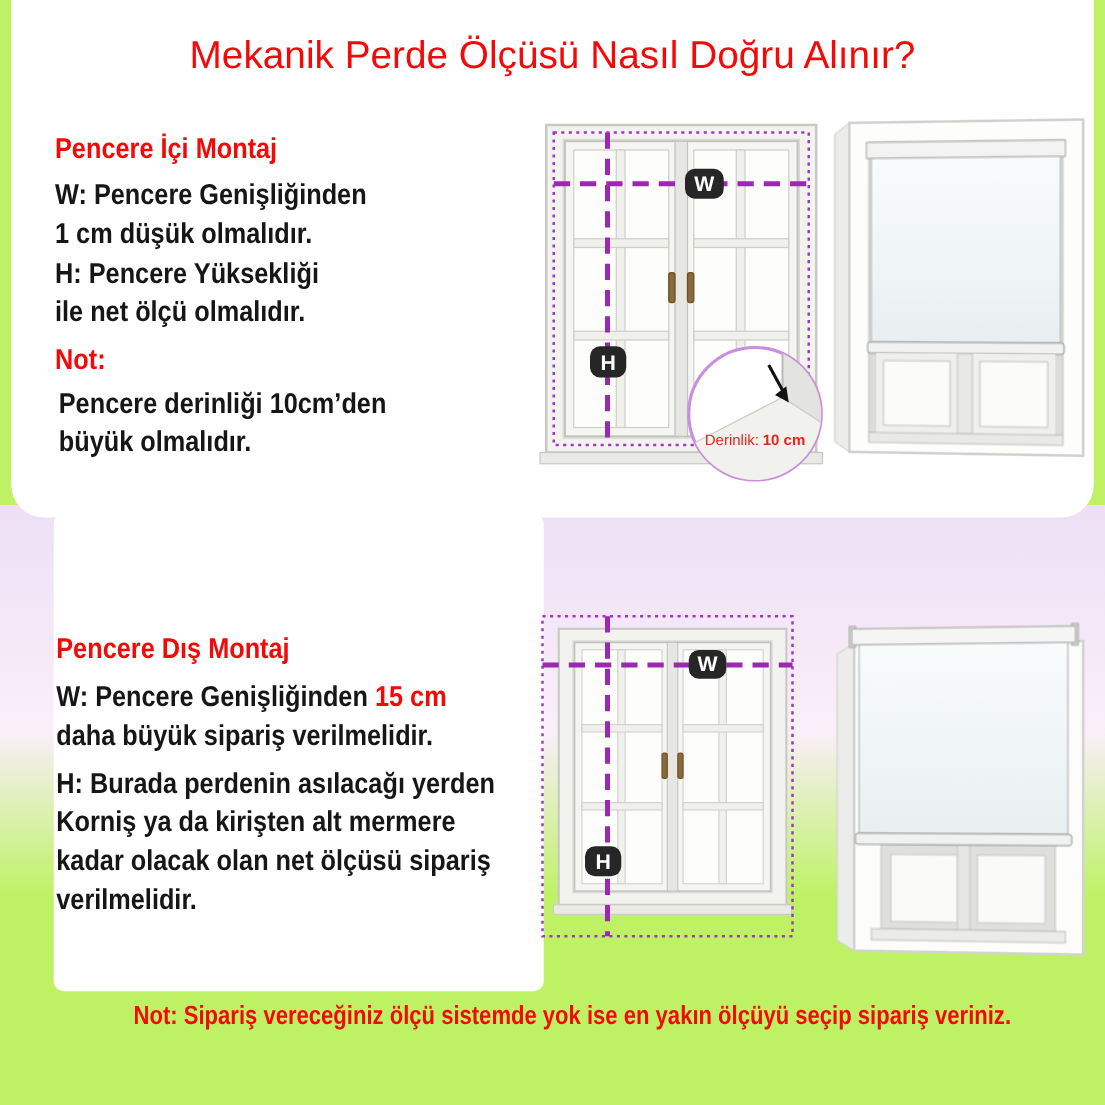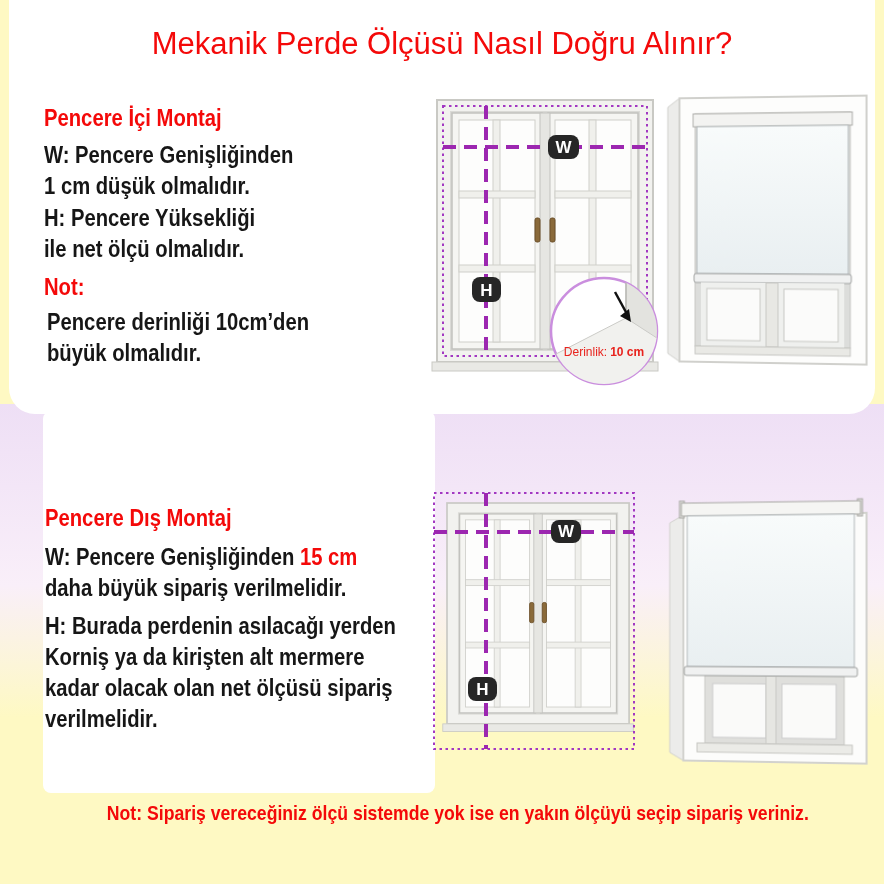--- a/index.html
+++ b/index.html
@@ -1,17 +1,17 @@
 <!DOCTYPE html>
 <html><head>
 <meta charset="utf-8">
 <style>
   html,body{margin:0;padding:0;background:#fff;}
   *{box-sizing:border-box;font-family:"Liberation Sans","DejaVu Sans",sans-serif;}
-  .page{position:relative;width:884px;height:884px;background:#fef9c3;overflow:hidden;margin:0 auto;}
+  .page{position:relative;width:884px;height:884px;background:#bef264;overflow:hidden;margin:0 auto;}
 
   
   .band{position:absolute;left:0;top:404px;width:884px;height:330px;
         background:linear-gradient(180deg,#eedff5 0%,#f3e6f7 25%,#f9eff9 55%,rgba(255,255,255,0) 95%);}
 
   .card1{position:absolute;left:9px;top:0;width:866px;height:414px;background:#fff;
          border-radius:0 0 26px 26px;}
   .card2{position:absolute;left:43px;top:411px;width:392px;height:382px;background:#fff;border-radius:8px;}
 
   .title{position:absolute;left:0;top:26px;width:884px;text-align:center;

